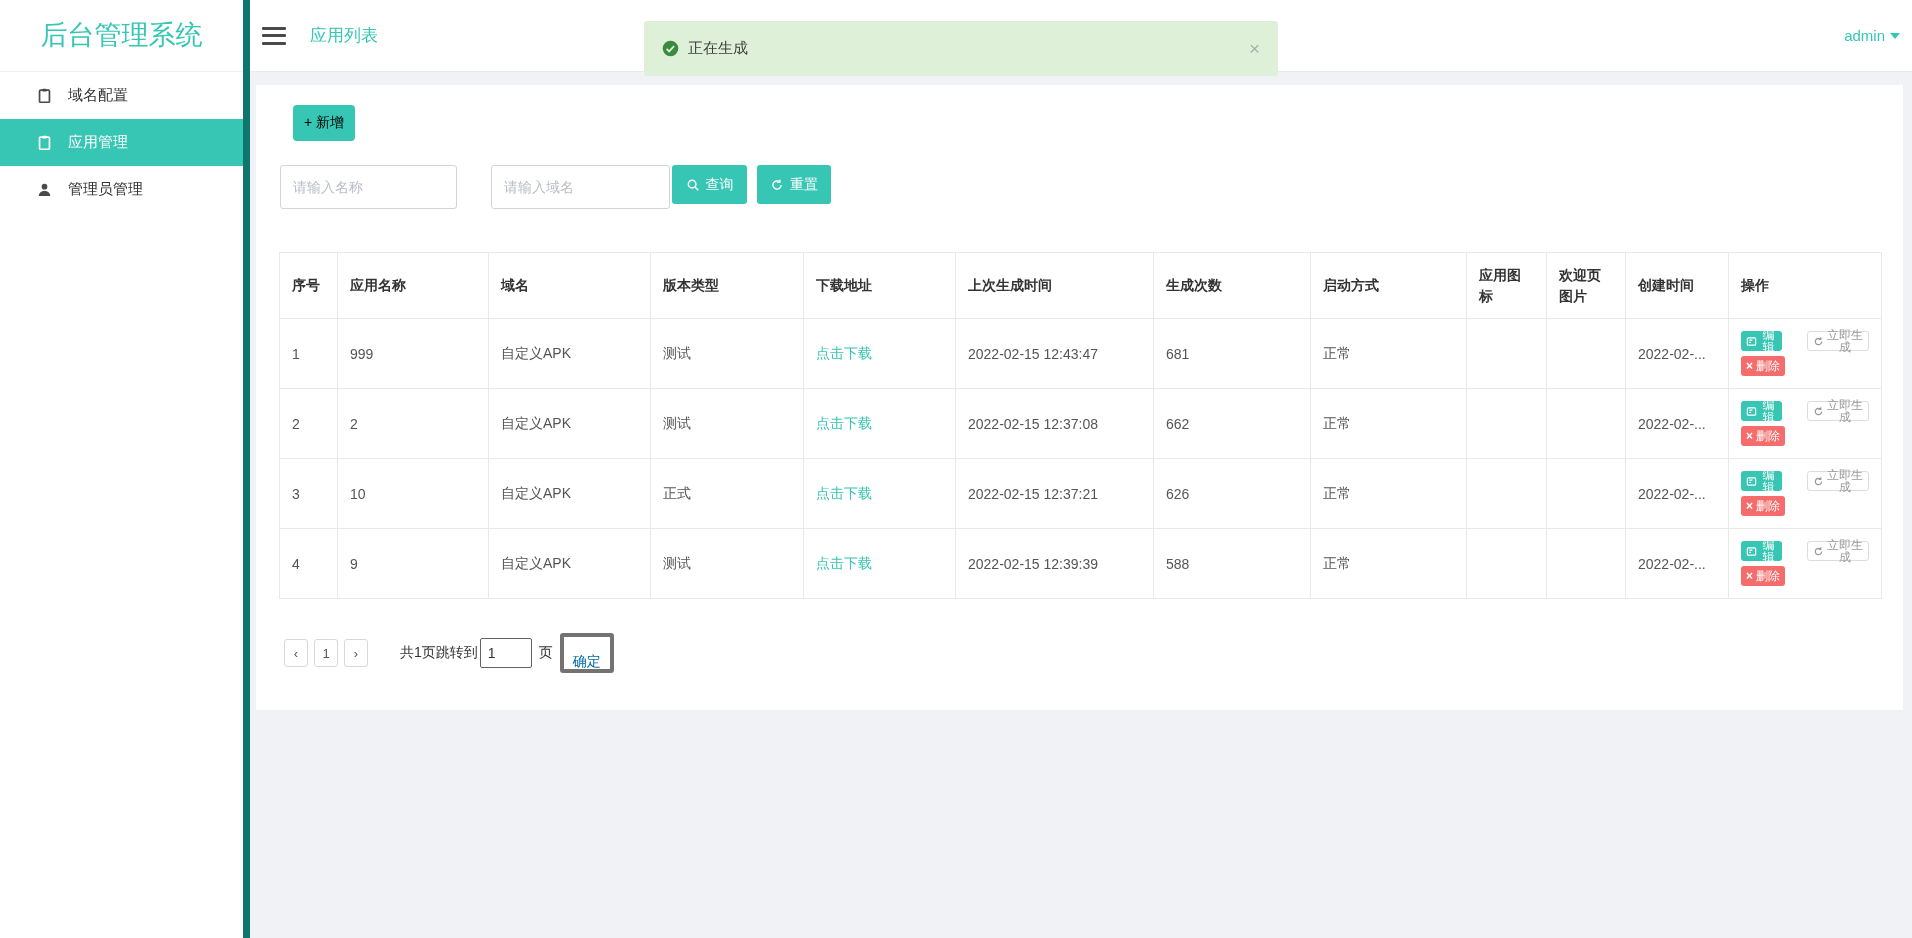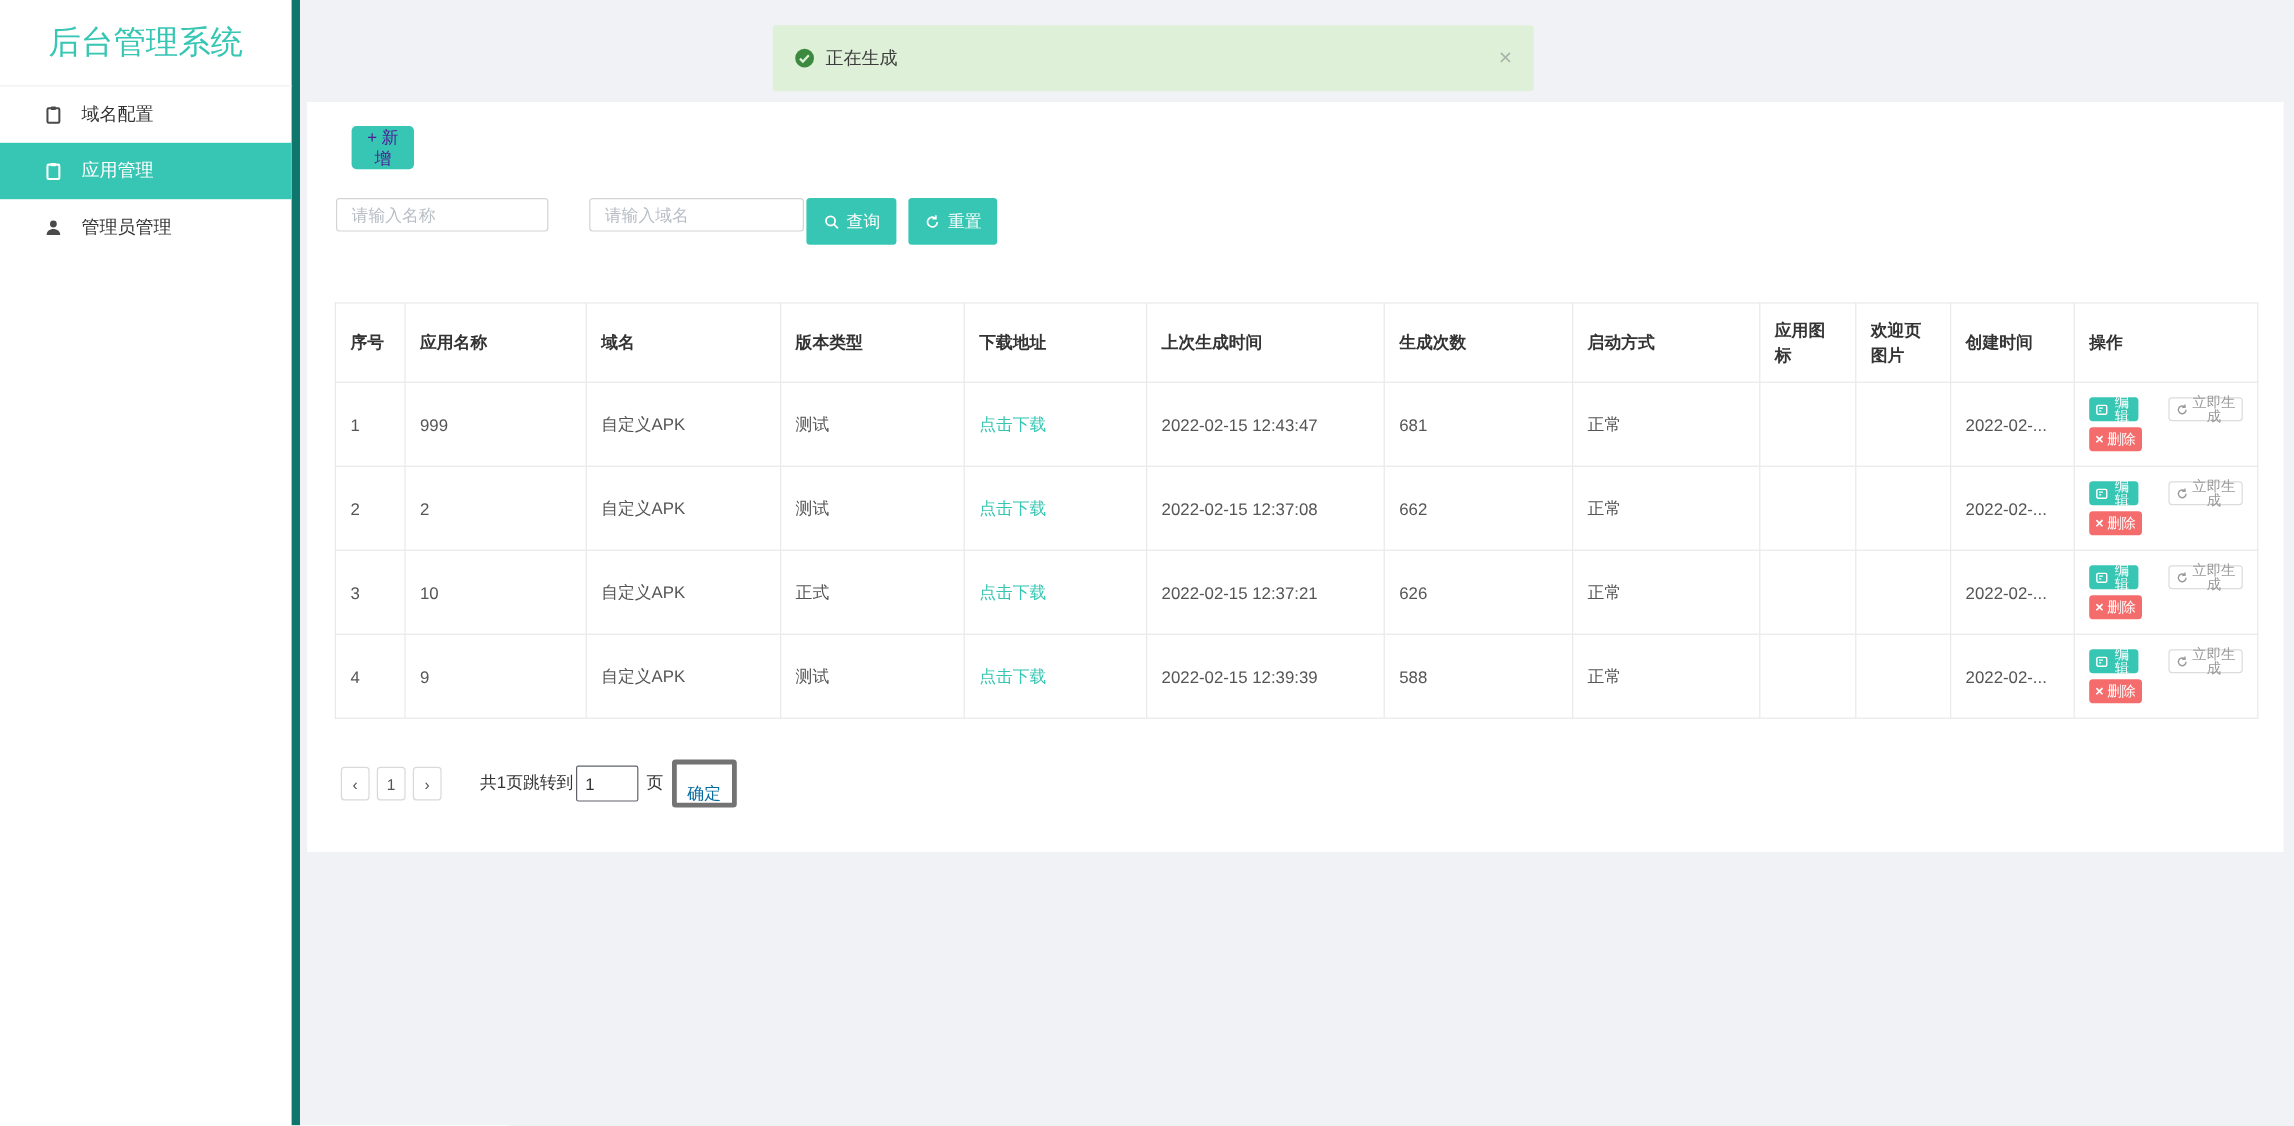--- a/index.html
+++ b/index.html
@@ -21,22 +21,22 @@
   .page-title{margin-left:24px;color:#36c6b3;font-size:17px;}
   .user-menu{margin-left:auto;margin-right:12px;color:#36c6b3;font-size:15px;display:flex;align-items:center;gap:5px;cursor:pointer;}
   .caret{width:0;height:0;border-left:5px solid transparent;border-right:5px solid transparent;border-top:6px solid #36c6b3;display:inline-block;}
   
   .banner{position:absolute;left:644px;top:21px;width:634px;height:55px;background:#dff0d8;border-radius:3px;display:flex;align-items:center;padding:0 18px;box-sizing:border-box;z-index:10;}
   .banner-check{width:17px;height:17px;display:inline-flex;}
   .banner-text{margin-left:9px;font-size:15px;color:#3c3c3c;}
   .banner-close{margin-left:auto;color:#a9b3a9;font-size:19px;cursor:pointer;line-height:1;}
   
   .panel{position:absolute;left:256px;top:85px;width:1647px;height:625px;background:#fff;}
-  .add-btn{position:absolute;left:37px;top:20px;width:52px;height:36px;background:#36c6b3;color:#4c1d95;border:none;border-radius:4px;font-size:14px;cursor:pointer;font-family:inherit;}
-  .txt-input{position:absolute;height:28px;border:1px solid #d4d4d4;border-radius:3px;box-sizing:border-box;padding:0 12px;font-size:14px;color:#333;font-family:inherit;outline:none;}
+  .add-btn{position:absolute;left:37px;top:20px;width:62px;height:36px;background:#36c6b3;color:#000000;border:none;border-radius:4px;font-size:14px;cursor:pointer;font-family:inherit;}
+  .txt-input{position:absolute;height:44px;border:1px solid #d4d4d4;border-radius:3px;box-sizing:border-box;padding:0 12px;font-size:14px;color:#333;font-family:inherit;outline:none;}
   .txt-input::placeholder{color:#b8bec6;}
   .input-name{left:24px;top:80px;width:177px;}
   .input-domain{left:235px;top:80px;width:179px;}
   .teal-btn{position:absolute;top:80px;height:39px;background:#36c6b3;color:#fff;border:none;border-radius:3px;font-size:14px;display:flex;align-items:center;justify-content:center;gap:6px;cursor:pointer;font-family:inherit;}
   .btn-search{left:416px;width:75px;}
   .btn-reset{left:501px;width:74px;}
   .btn-ico{width:14px;height:14px;display:inline-flex;}
   
   .table-wrap{position:absolute;left:23px;top:167px;width:1602px;}
   table{border-collapse:collapse;width:100%;table-layout:fixed;}
@@ -93,20 +93,32 @@
           <svg viewBox="0 0 24 24" fill="#4a4a4a">
               <circle cx="12" cy="8" r="4"></circle>
               <path d="M4 21c0-4.4 3.6-7 8-7s8 2.6 8 7z"></path>
             </svg>
         </span>
         <span>管理员管理</span>
       </div>
     </nav>
   </aside>
 
+  <header class="topbar">
+    <div class="hamburger">
+        <span></span>
+        <span></span>
+        <span></span>
+      </div>
+    <div class="page-title">应用列表</div>
+    <div class="user-menu">
+      <span>admin</span>
+      <span class="caret"></span>
+    </div>
+  </header>
 
   <div class="banner">
     <span class="banner-check">
       <svg viewBox="0 0 24 24">
           <circle cx="12" cy="12" r="11" fill="#3c8a3f"></circle>
           <path d="M6.5 12.5l3.5 3.5 7-7.5" fill="none" stroke="#dff0d8" stroke-width="2.6"></path>
         </svg>
     </span>
     <span class="banner-text">正在生成</span>
     <span class="banner-close">×</span>

